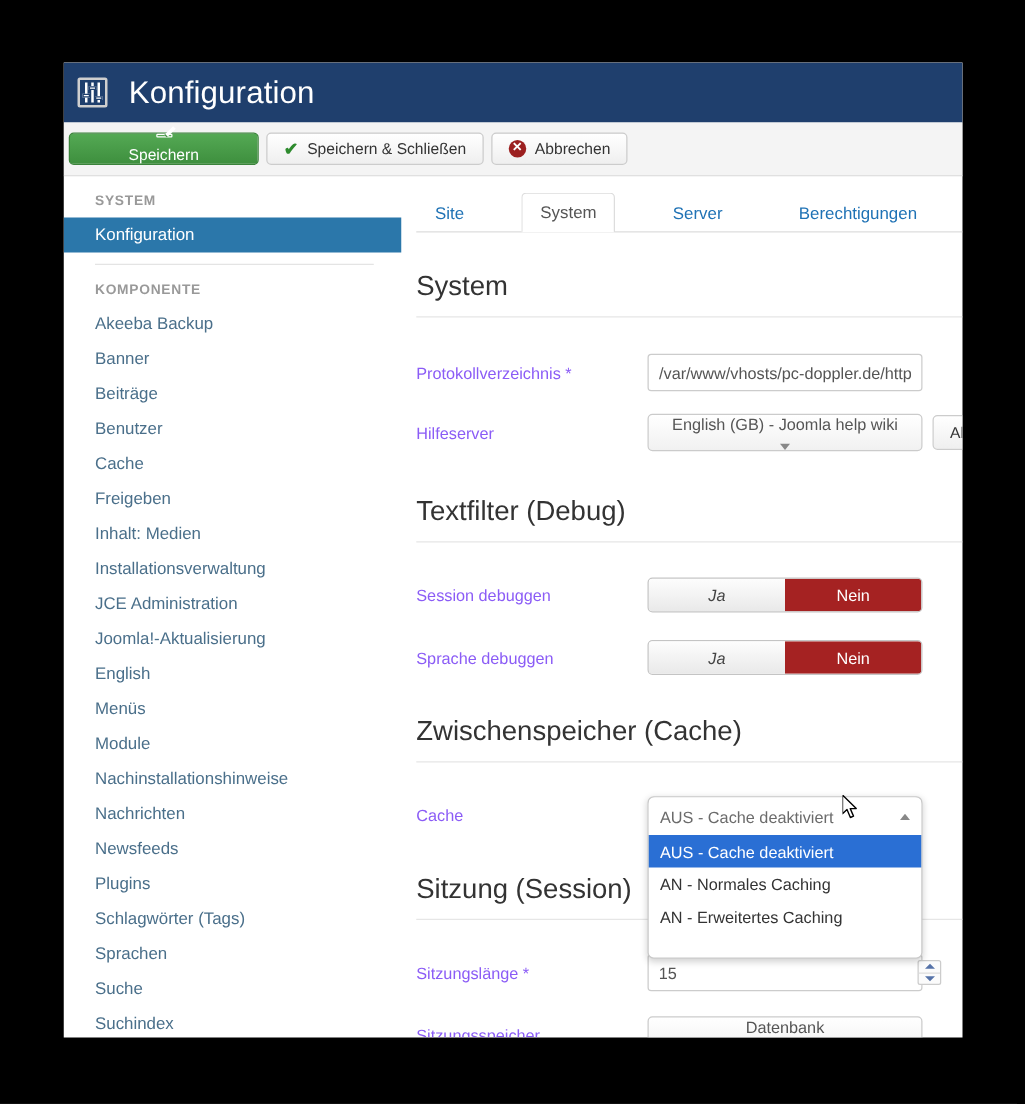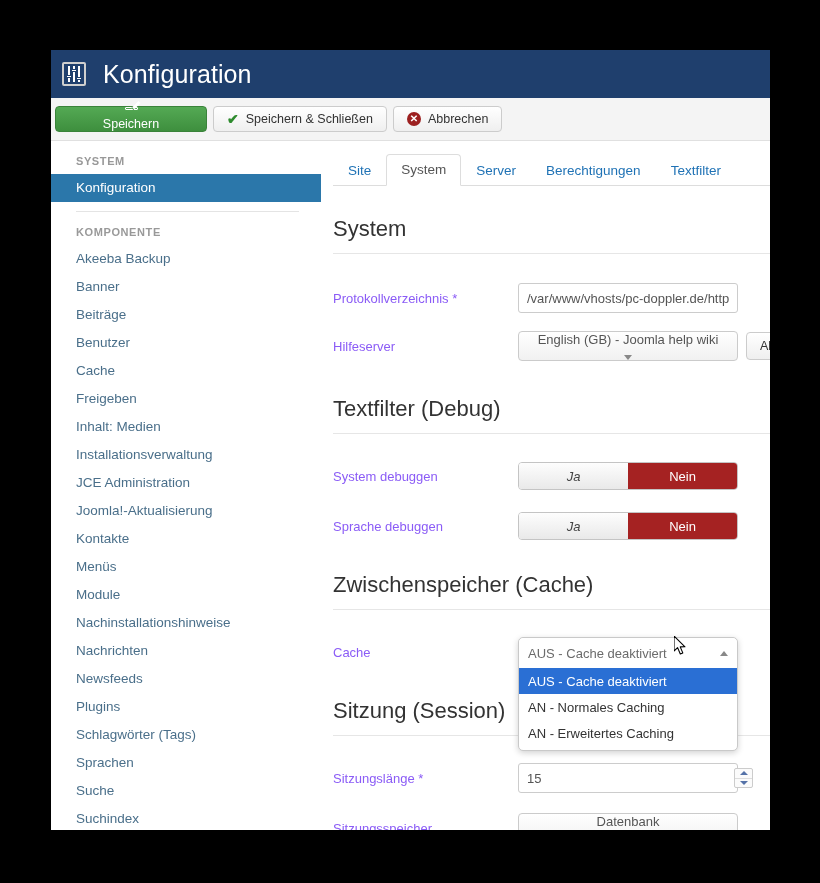--- a/index.html
+++ b/index.html
@@ -177,20 +177,21 @@
     overflow: hidden;
   }
 
   .tabs {
     display: flex;
     align-items: flex-end;
     height: 34px;
     border-bottom: 1px solid #dddddd;
     padding-top: 10px;
     margin-right: -40px;
+    gap: 31px;
   }
   .tab {
     font-size: 13.5px;
     color: #1f72b5;
     padding: 6px 14px 7px 14px;
     cursor: pointer;
     border: 1px solid transparent;
     border-bottom: none;
     line-height: 17px;
     position: relative;
@@ -328,21 +329,21 @@
   
   .dd-open {
     position: absolute;
     left: 0; top: 0;
     width: 220px;
     border: 1px solid #c9c9c9;
     border-radius: 5px;
     background: #ffffff;
     box-shadow: 0 2px 6px rgba(0,0,0,0.18);
     z-index: 40;
-    padding-bottom: 4px;
+    padding-bottom: 20px;
     box-sizing: border-box;
   }
   .dd-head {
     height: 30px;
     display: flex;
     align-items: center;
     justify-content: space-between;
     padding: 0 9px;
     font-size: 13px;
     color: #6b6b6b;
@@ -417,21 +418,21 @@
       <div class="side-item"><span>Akeeba Backup</span></div>
       <div class="side-item"><span>Banner</span></div>
       <div class="side-item"><span>Beiträge</span></div>
       <div class="side-item"><span>Benutzer</span></div>
       <div class="side-item"><span>Cache</span></div>
       <div class="side-item"><span>Freigeben</span></div>
       <div class="side-item"><span>Inhalt: Medien</span></div>
       <div class="side-item"><span>Installationsverwaltung</span></div>
       <div class="side-item"><span>JCE Administration</span></div>
       <div class="side-item"><span>Joomla!-Aktualisierung</span></div>
-      <div class="side-item"><span>Kontakte</span></div>
+      <div class="side-item"><span>English</span></div>
       <div class="side-item"><span>Menüs</span></div>
       <div class="side-item"><span>Module</span></div>
       <div class="side-item"><span>Nachinstallationshinweise</span></div>
       <div class="side-item"><span>Nachrichten</span></div>
       <div class="side-item"><span>Newsfeeds</span></div>
       <div class="side-item"><span>Plugins</span></div>
       <div class="side-item"><span>Schlagwörter (Tags)</span></div>
       <div class="side-item"><span>Sprachen</span></div>
       <div class="side-item"><span>Suche</span></div>
       <div class="side-item"><span>Suchindex</span></div>
@@ -466,21 +467,21 @@
           </div>
           <div class="btn" style="height:28px;">
             <span>Aktualisieren</span>
           </div>
         </div>
       </div>
 
       <div class="section-title" style="margin-top:34px;">Textfilter (Debug)</div>
 
       <div class="field-row" style="margin-top:26px;">
-        <div class="field-label">System debuggen</div>
+        <div class="field-label">Session debuggen</div>
         <div class="field-ctl">
           <div class="toggle">
             <div class="off">
                 <span>Ja</span>
               </div>
             <div class="on-red">
                 <span>Nein</span>
               </div>
           </div>
         </div>

